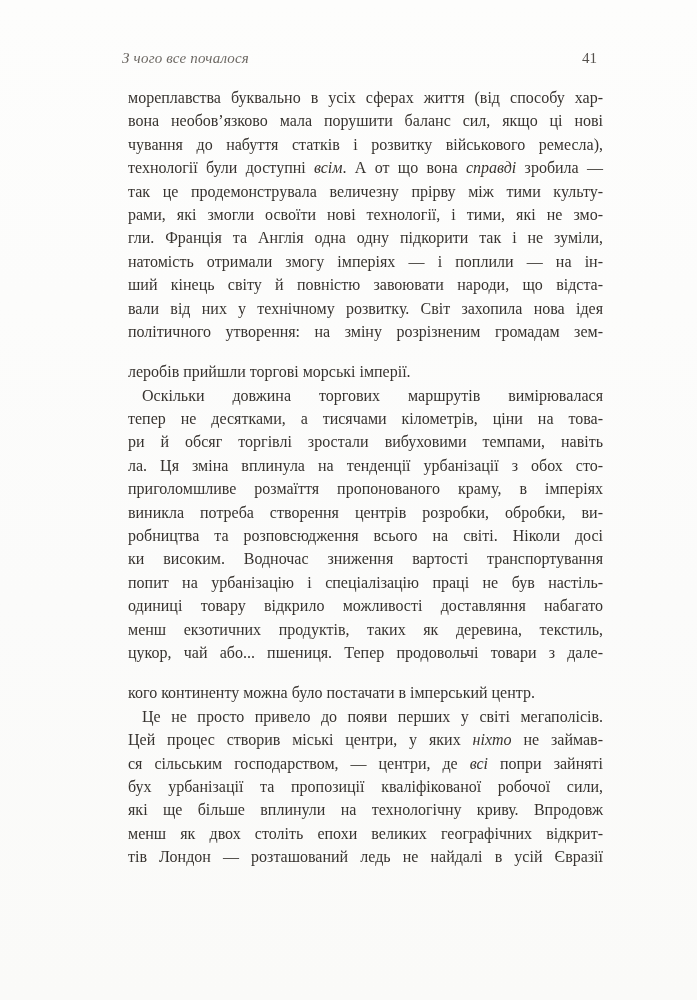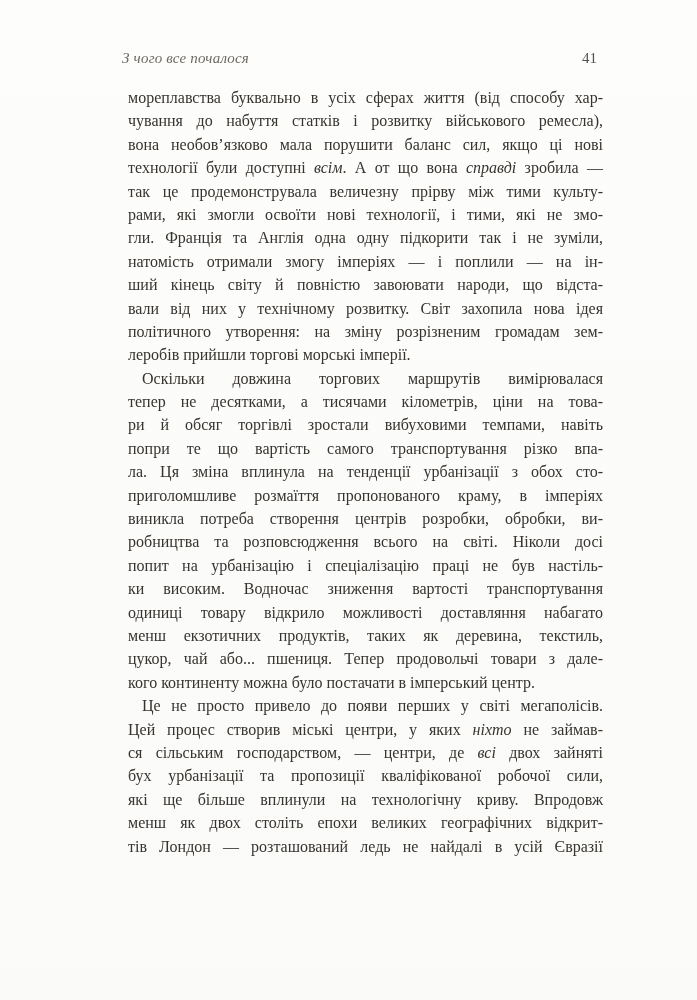--- a/index.html
+++ b/index.html
@@ -51,67 +51,67 @@
   }
   .line {
     text-align: justify;
     text-align-last: justify;
     white-space: nowrap;
     height: 23.4px;
     overflow: visible;
   }
   .line.para-end {
     text-align-last: left;
+    margin-top: 17px;
   }
   .line.indent {
     text-indent: 14px;
   }
   .line em {
     font-style: italic;
   }
 </style>
 </head>
 <body>
 
 <div class="page">
 
   <div class="running-head">
     <span class="running-title">З чого все почалося</span>
     <span class="page-number">41</span>
   </div>
 
   <div class="body-text">
       <div class="line"><span>мореплавства буквально в усіх сферах життя (від способу хар-</span></div>
+      <div class="line"><span>вона необов’язково мала порушити баланс сил, якщо ці нові</span></div>
       <div class="line"><span>чування до набуття статків і розвитку військового ремесла),</span></div>
-      <div class="line"><span>вона необов’язково мала порушити баланс сил, якщо ці нові</span></div>
       <div class="line"><span>технології були доступні </span><em>всім</em><span>. А от що вона </span><em>справді</em><span> зробила —</span></div>
       <div class="line"><span>так це продемонструвала величезну прірву між тими культу-</span></div>
       <div class="line"><span>рами, які змогли освоїти нові технології, і тими, які не змо-</span></div>
       <div class="line"><span>гли. Франція та Англія одна одну підкорити так і не зуміли,</span></div>
       <div class="line"><span>натомість отримали змогу імперіях — і поплили — на ін-</span></div>
       <div class="line"><span>ший кінець світу й повністю завоювати народи, що відста-</span></div>
       <div class="line"><span>вали від них у технічному розвитку. Світ захопила нова ідея</span></div>
       <div class="line"><span>політичного утворення: на зміну розрізненим громадам зем-</span></div>
       <div class="line para-end"><span>леробів прийшли торгові морські імперії.</span></div>
       <div class="line indent"><span>Оскільки довжина торгових маршрутів вимірювалася</span></div>
       <div class="line"><span>тепер не десятками, а тисячами кілометрів, ціни на това-</span></div>
       <div class="line"><span>ри й обсяг торгівлі зростали вибуховими темпами, навіть</span></div>
-      <div class="line"><span>попри те що вартість самого транспортування різко впа-</span></div>
       <div class="line"><span>ла. Ця зміна вплинула на тенденції урбанізації з обох сто-</span></div>
       <div class="line"><span>приголомшливе розмаїття пропонованого краму, в імперіях</span></div>
       <div class="line"><span>виникла потреба створення центрів розробки, обробки, ви-</span></div>
       <div class="line"><span>робництва та розповсюдження всього на світі. Ніколи досі</span></div>
+      <div class="line"><span>ки високим. Водночас зниження вартості транспортування</span></div>
       <div class="line"><span>попит на урбанізацію і спеціалізацію праці не був настіль-</span></div>
-      <div class="line"><span>ки високим. Водночас зниження вартості транспортування</span></div>
       <div class="line"><span>одиниці товару відкрило можливості доставляння набагато</span></div>
       <div class="line"><span>менш екзотичних продуктів, таких як деревина, текстиль,</span></div>
       <div class="line"><span>цукор, чай або... пшениця. Тепер продовольчі товари з дале-</span></div>
       <div class="line para-end"><span>кого континенту можна було постачати в імперський центр.</span></div>
       <div class="line indent"><span>Це не просто привело до появи перших у світі мегаполісів.</span></div>
       <div class="line"><span>Цей процес створив міські центри, у яких </span><em>ніхто</em><span> не займав-</span></div>
-      <div class="line"><span>ся сільським господарством, — центри, де </span><em>всі</em><span> двох зайняті</span></div>
+      <div class="line"><span>ся сільським господарством, — центри, де </span><em>всі</em><span> попри зайняті</span></div>
       <div class="line"><span>бух урбанізації та пропозиції кваліфікованої робочої сили,</span></div>
       <div class="line"><span>які ще більше вплинули на технологічну криву. Впродовж</span></div>
       <div class="line"><span>менш як двох століть епохи великих географічних відкрит-</span></div>
       <div class="line"><span>тів Лондон — розташований ледь не найдалі в усій Євразії</span></div>
     </div>
 
 </div>
 
 </body></html>

